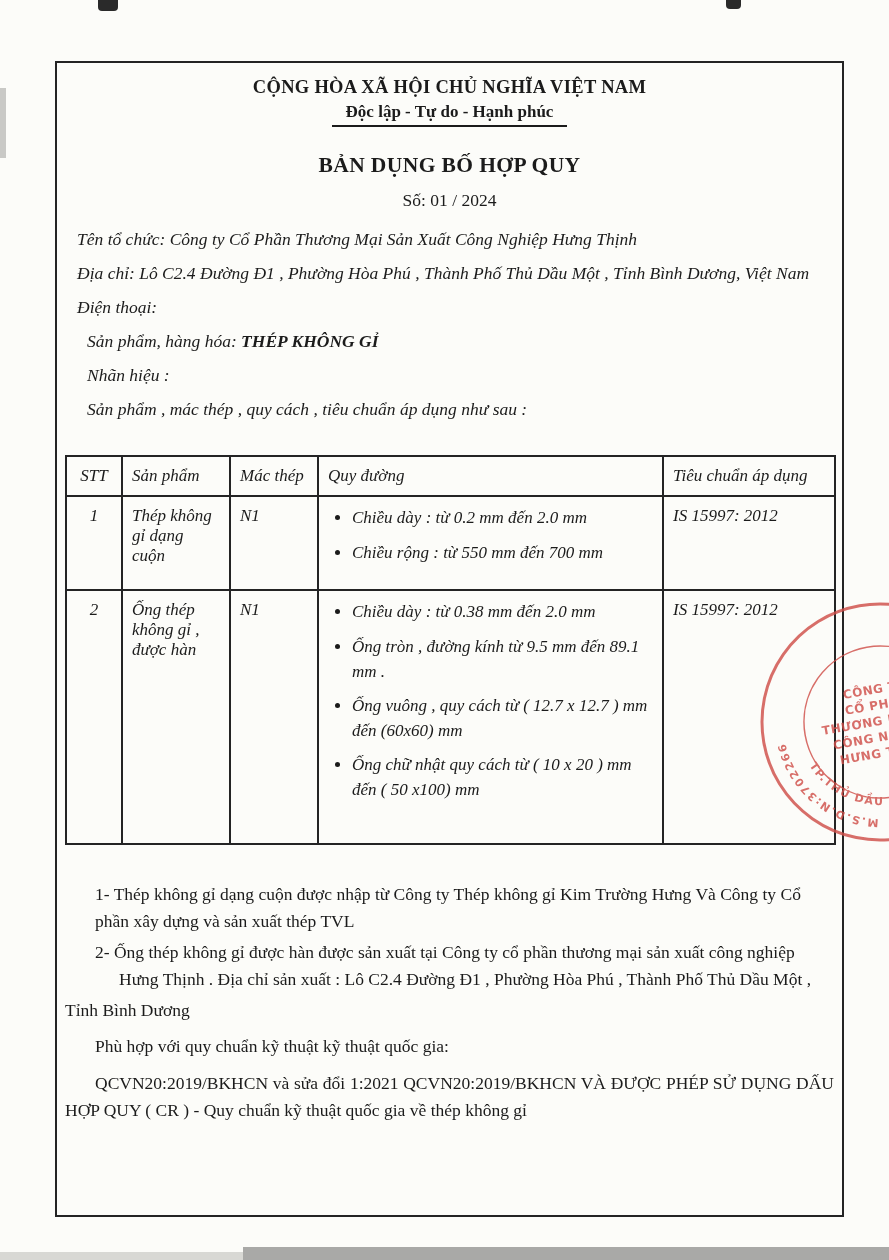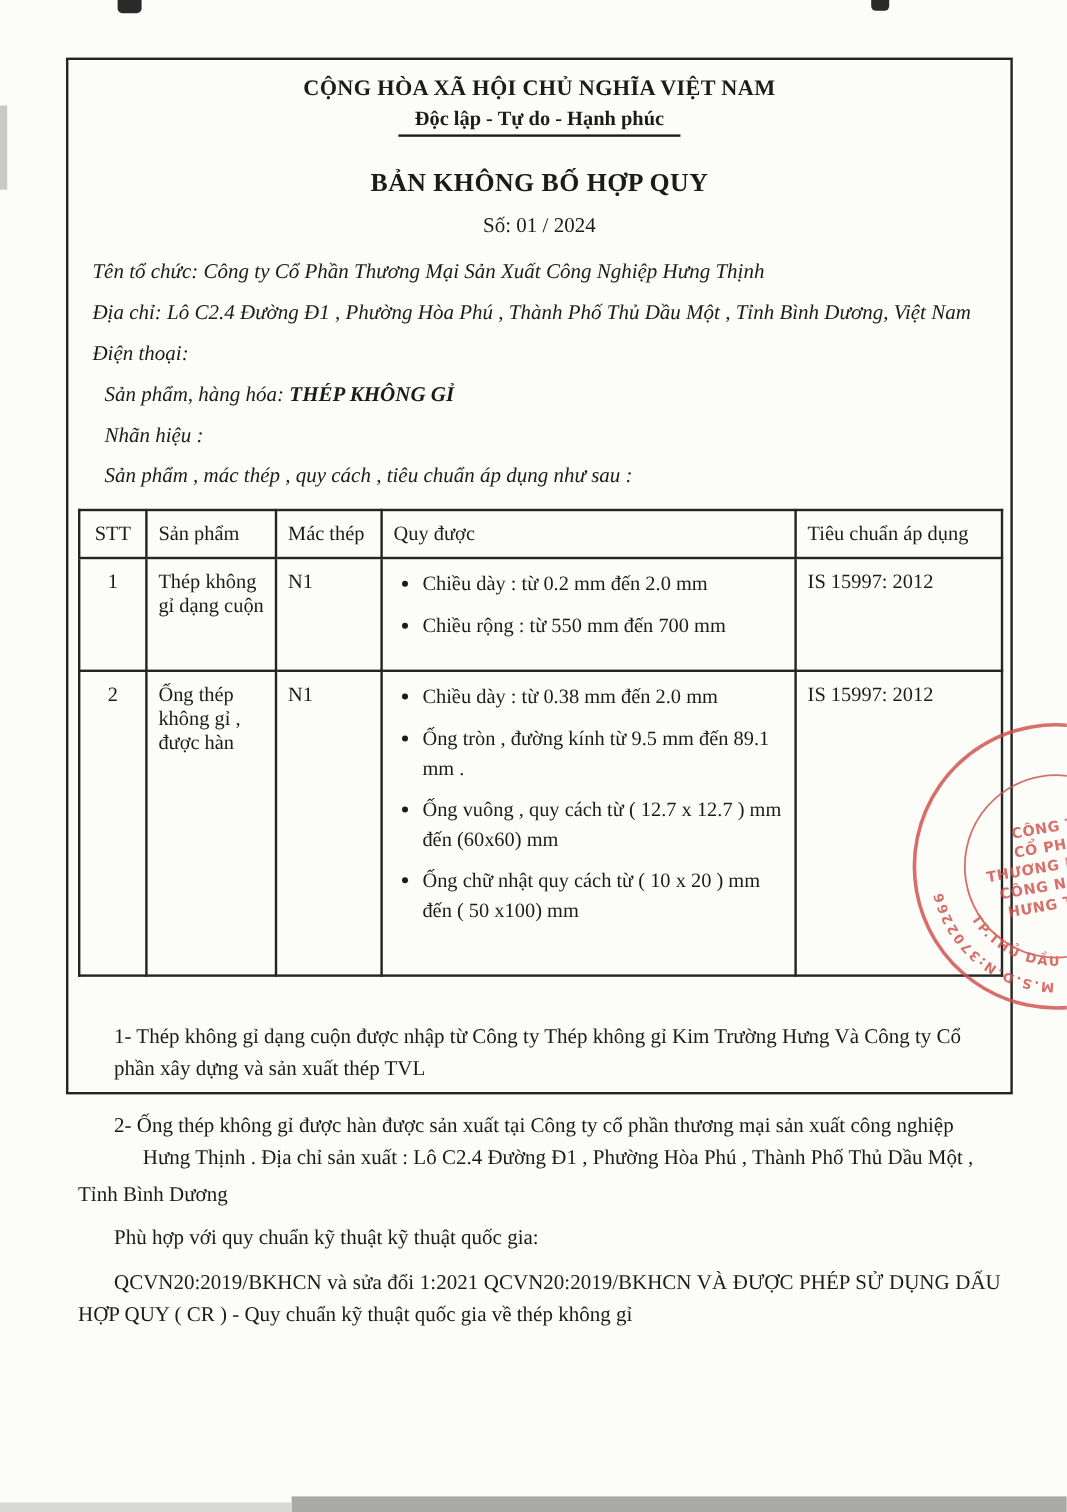--- a/index.html
+++ b/index.html
@@ -14,51 +14,51 @@
   
   .artifact { position:absolute; background:#2a2a2a; }
   .art-top1 { left:98px; top:0; width:20px; height:11px; border-radius:0 0 4px 4px; }
   .art-top2 { left:726px; top:0; width:15px; height:9px; border-radius:0 0 4px 4px; }
   .art-left { left:0; top:88px; width:6px; height:70px; background:#c9c9c6; }
   .art-bottom-dark { position:absolute; left:243px; right:0; bottom:0; height:13px; background:#a9a9a7; }
   .art-bottom-light { position:absolute; left:0; bottom:0; width:243px; height:8px; background:#d8d8d4; }
 
   
   .document {
-    position:absolute; left:55px; top:48px;
-    width:789px; height:864px;
+    position:absolute; left:55px; top:61px;
+    width:789px; height:1156px;
     border:2px solid #242424;
     padding:14px 8px 0;
   }
   .nh1 { text-align:center; font-weight:bold; font-size:18.5px; letter-spacing:.3px; }
   .nh2-wrap { text-align:center; margin-top:4px; }
   .nh2 { display:inline-block; font-weight:bold; font-size:17px; border-bottom:2px solid #1b1b1b; padding:0 14px 3px; }
   .title { text-align:center; font-weight:bold; font-size:21.5px; margin-top:26px; letter-spacing:.4px; }
   .doc-no { text-align:center; font-size:17.5px; margin-top:12px; }
 
   p { margin:0; }
   .info { font-size:17.5px; line-height:1.6; margin-left:12px; margin-top:6px;font-style:italic; }
   .indent2 { margin-left:22px; }
   .bold { font-weight:bold; }
 
-  table { border-collapse:collapse; width:100%; margin-top:14px; table-layout:fixed; }
+  table { border-collapse:collapse; width:100%; margin-top:32px; table-layout:fixed;font-style:italic; }
   th, td {
     border:2px solid #242424;
     font-size:17px; font-weight:normal;
     text-align:left; vertical-align:top;
     padding:9px 9px;
   }
   th.c-stt, td.c-stt { text-align:center; }
   ul.specs { margin:0; padding-left:24px; }
   ul.specs li { margin-bottom:10px; line-height:1.45; }
   tr.row1 td { padding-bottom:14px; }
   tr.row2 td { padding-bottom:30px; }
 
   .notes { margin-top:36px; font-size:17.5px; line-height:1.55; }
-  .note1 { margin-left:30px; margin-bottom:20px; }
+  .note1 { margin-left:30px; margin-bottom:4px; }
   .note2 { margin-left:30px; padding-left:24px; text-indent:-24px; margin-bottom:2px; }
   .province { margin-top:4px; }
   .conform  { margin-left:30px; margin-top:9px; }
   .final { margin-top:9px; text-indent:30px; text-align:justify; line-height:1.55; }
 
   
   .stamp {
     position:absolute; left:755px; top:597px;
     color:#d0504a; opacity:.82;
     font-family:"DejaVu Sans", sans-serif;
@@ -78,21 +78,21 @@
 
 <div class="document">
 
   <div class="nat-header">
     <div class="nh1">CỘNG HÒA XÃ HỘI CHỦ NGHĨA VIỆT NAM</div>
     <div class="nh2-wrap">
       <span class="nh2">Độc lập - Tự do - Hạnh phúc</span>
     </div>
   </div>
 
-  <div class="title">BẢN KHÔNG BỐ HỢP QUY</div>
+  <div class="title">BẢN DỤNG BỐ HỢP QUY</div>
   <div class="doc-no">Số: 01 / 2024</div>
 
   <p class="info" style="margin-top:14px">Tên tổ chức: Công ty Cổ Phần Thương Mại Sản Xuất Công Nghiệp Hưng Thịnh</p>
   <p class="info">Địa chỉ: Lô C2.4 Đường Đ1 , Phường Hòa Phú , Thành Phố Thủ Dầu Một , Tỉnh Bình Dương, Việt Nam</p>
   <p class="info">Điện thoại:</p>
   <p class="info indent2"><span>Sản phẩm, hàng hóa: </span><span class="bold">THÉP KHÔNG GỈ</span></p>
   <p class="info indent2">Nhãn hiệu :</p>
   <p class="info indent2">Sản phẩm , mác thép , quy cách , tiêu chuẩn áp dụng như sau :</p>
 
   <table>
@@ -101,21 +101,21 @@
         <col style="width:108px">
         <col style="width:88px">
         <col style="width:345px">
         <col style="width:172px">
     </colgroup>
     <thead>
       <tr>
         <th class="c-stt">STT</th>
         <th>Sản phẩm</th>
         <th>Mác thép</th>
-        <th>Quy được</th>
+        <th>Quy đường</th>
         <th>Tiêu chuẩn áp dụng</th>
       </tr>
     </thead>
     <tbody>
       <tr class="row1">
         <td class="c-stt">1</td>
         <td>Thép không gỉ dạng cuộn</td>
         <td>N1</td>
         <td>
           <ul class="specs">

